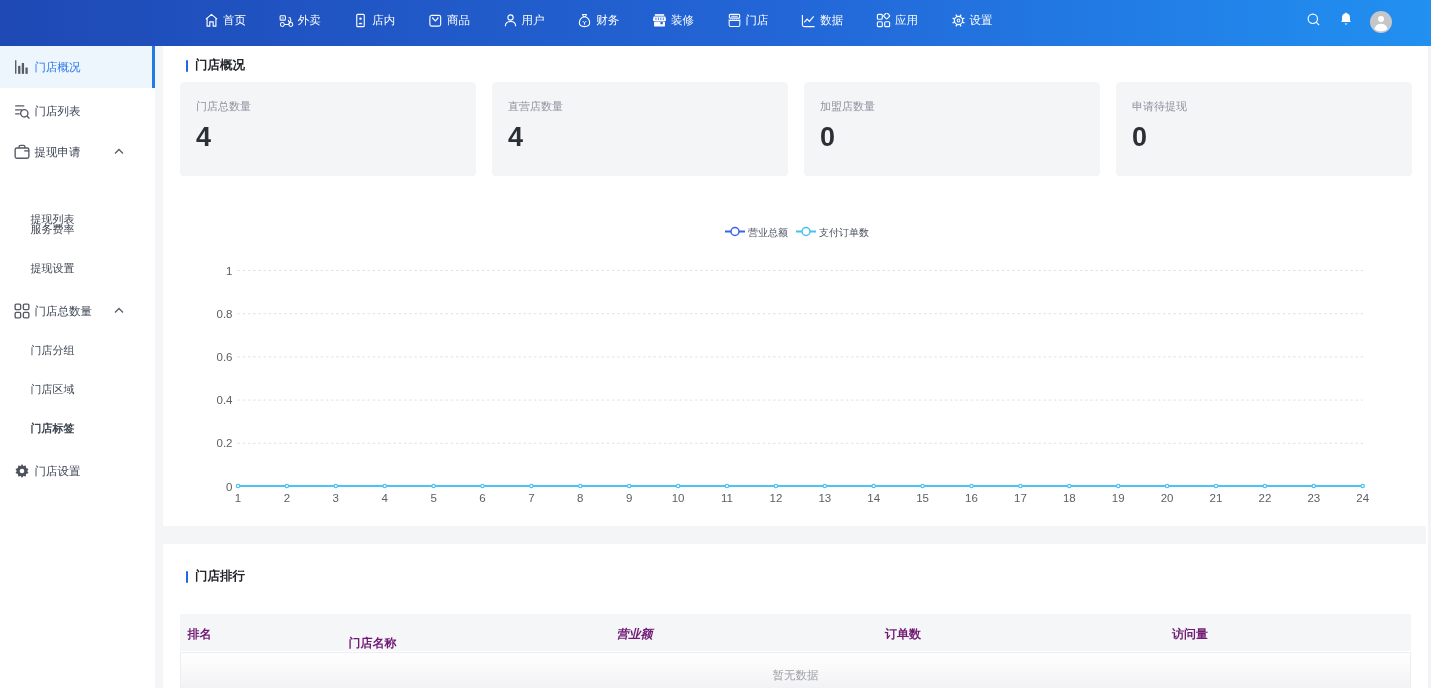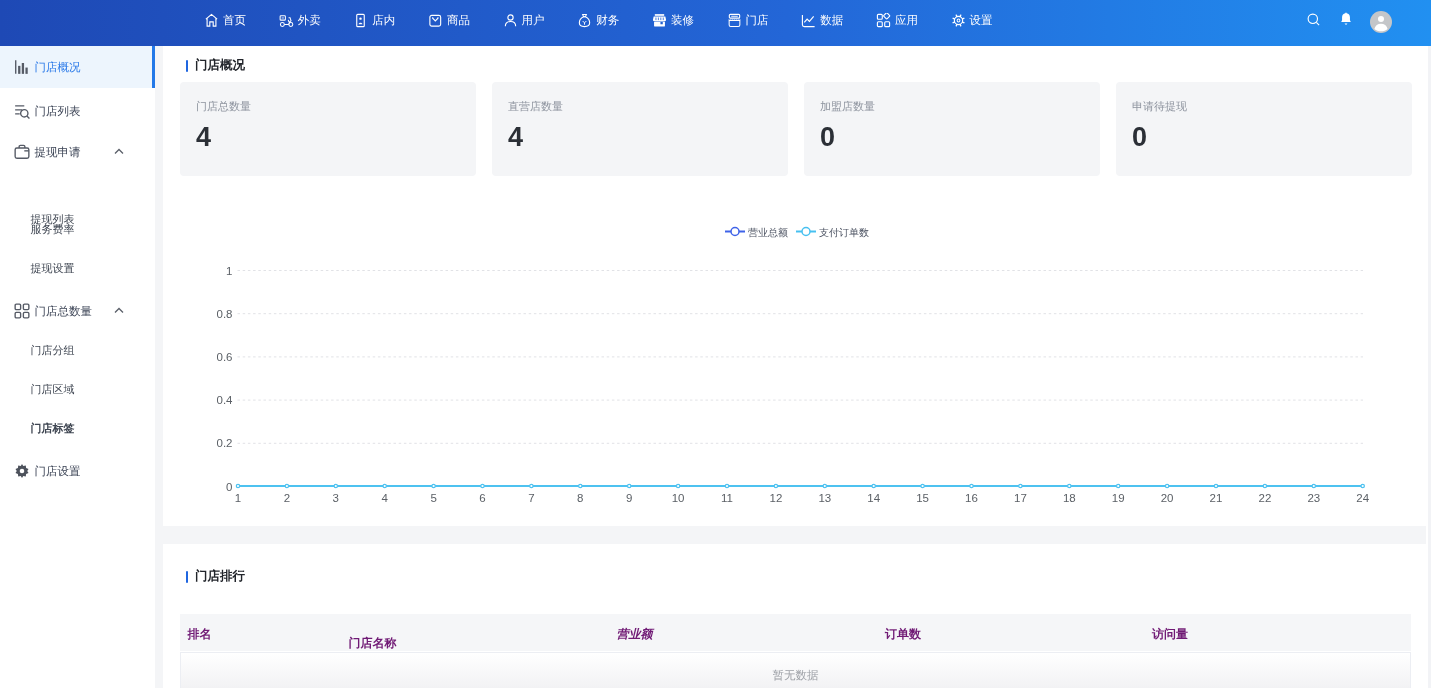--- a/index.html
+++ b/index.html
@@ -312,19 +312,19 @@
   <div id="scrollstrip" style="position:absolute; left:1425.5px; top:46px; width:5.5px; height:642px; background:#fff; z-index:5;">
     <div style="position:absolute; right:0; top:0; width:3px; height:642px; background:#f2f3f6;"></div>
   </div>
   <div id="panel2">
     <div class="ptitle" style="left:22.5px; top:24px;"><span class="bar"></span>门店排行</div>
     <div id="thead">
       <span style="left:7.5px;">排名</span>
       <span style="left:168.5px;margin-top:9px;">门店名称</span>
       <span style="left:436.5px;font-style:italic;">营业额</span>
       <span style="left:705px;">订单数</span>
-      <span style="left:972px;">访问量</span>
+      <span style="left:992px;">访问量</span>
     </div>
     <div id="tbody">
         <div>暂无数据</div>
       </div>
   </div>
 </div>
 
 </body></html>

